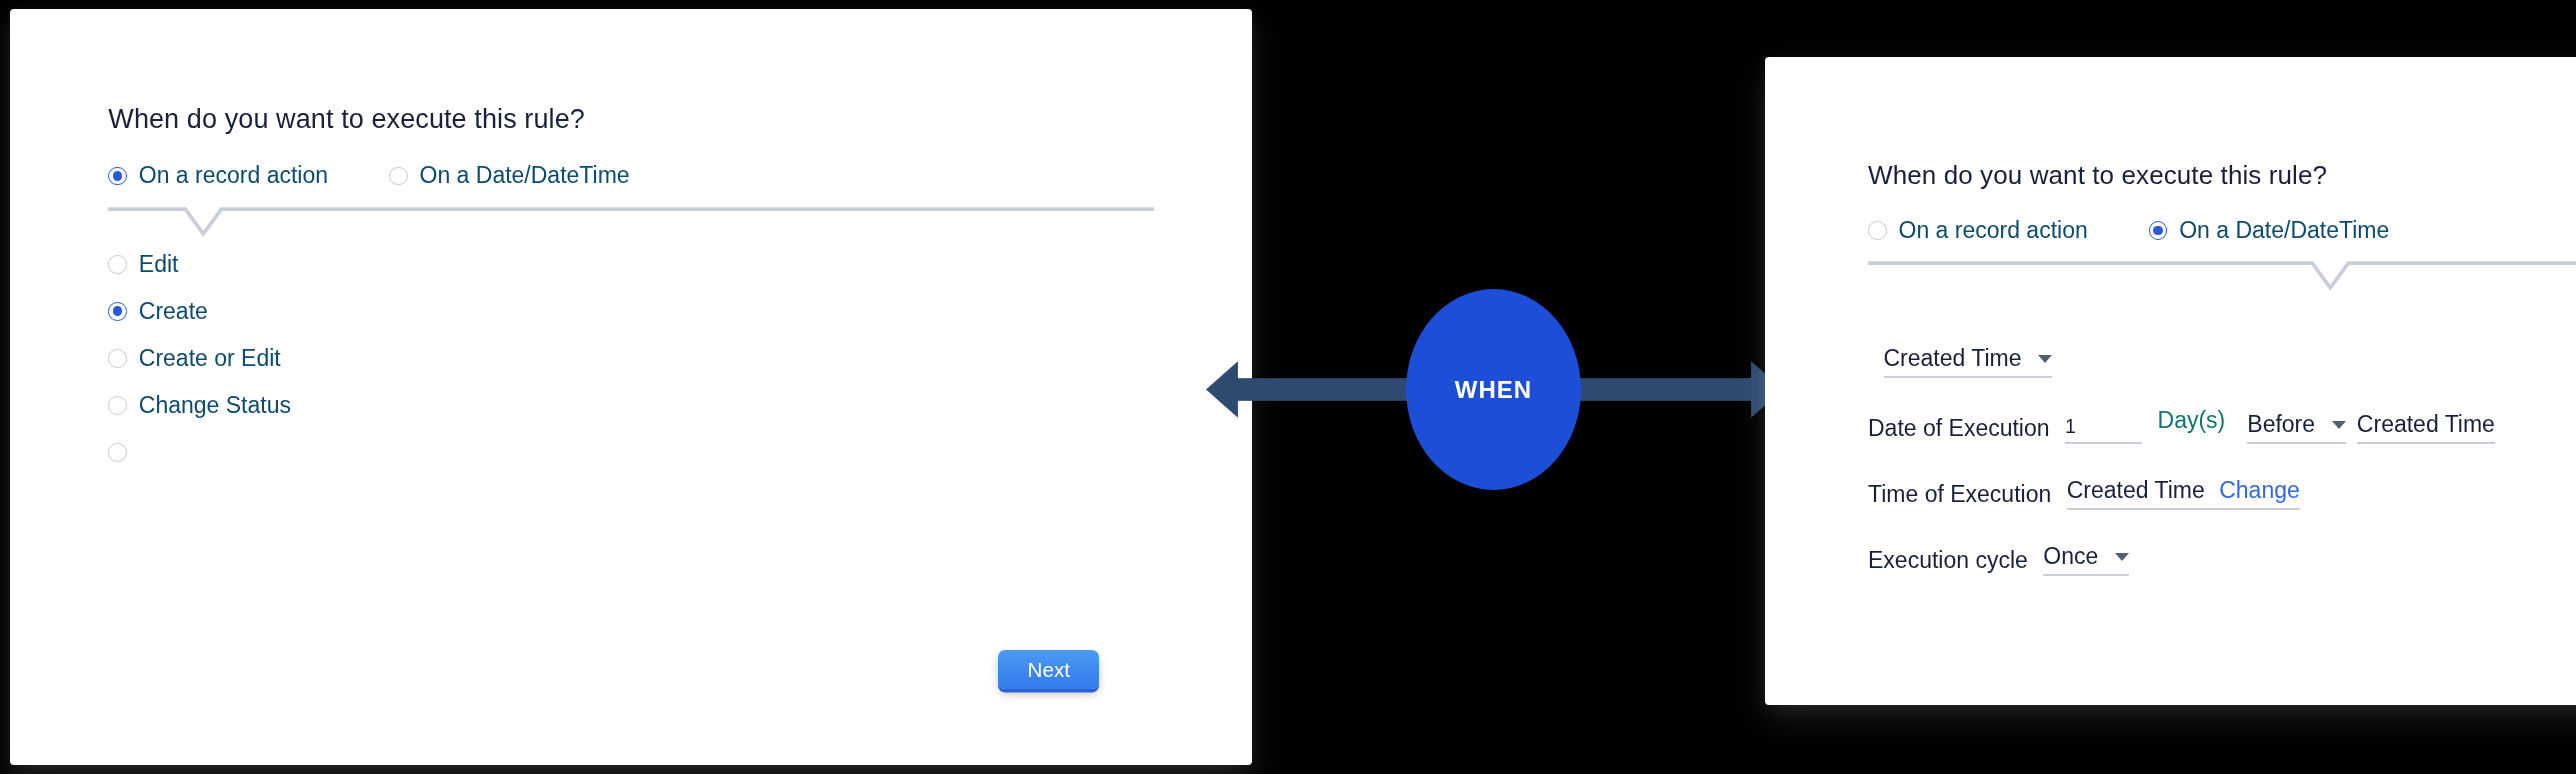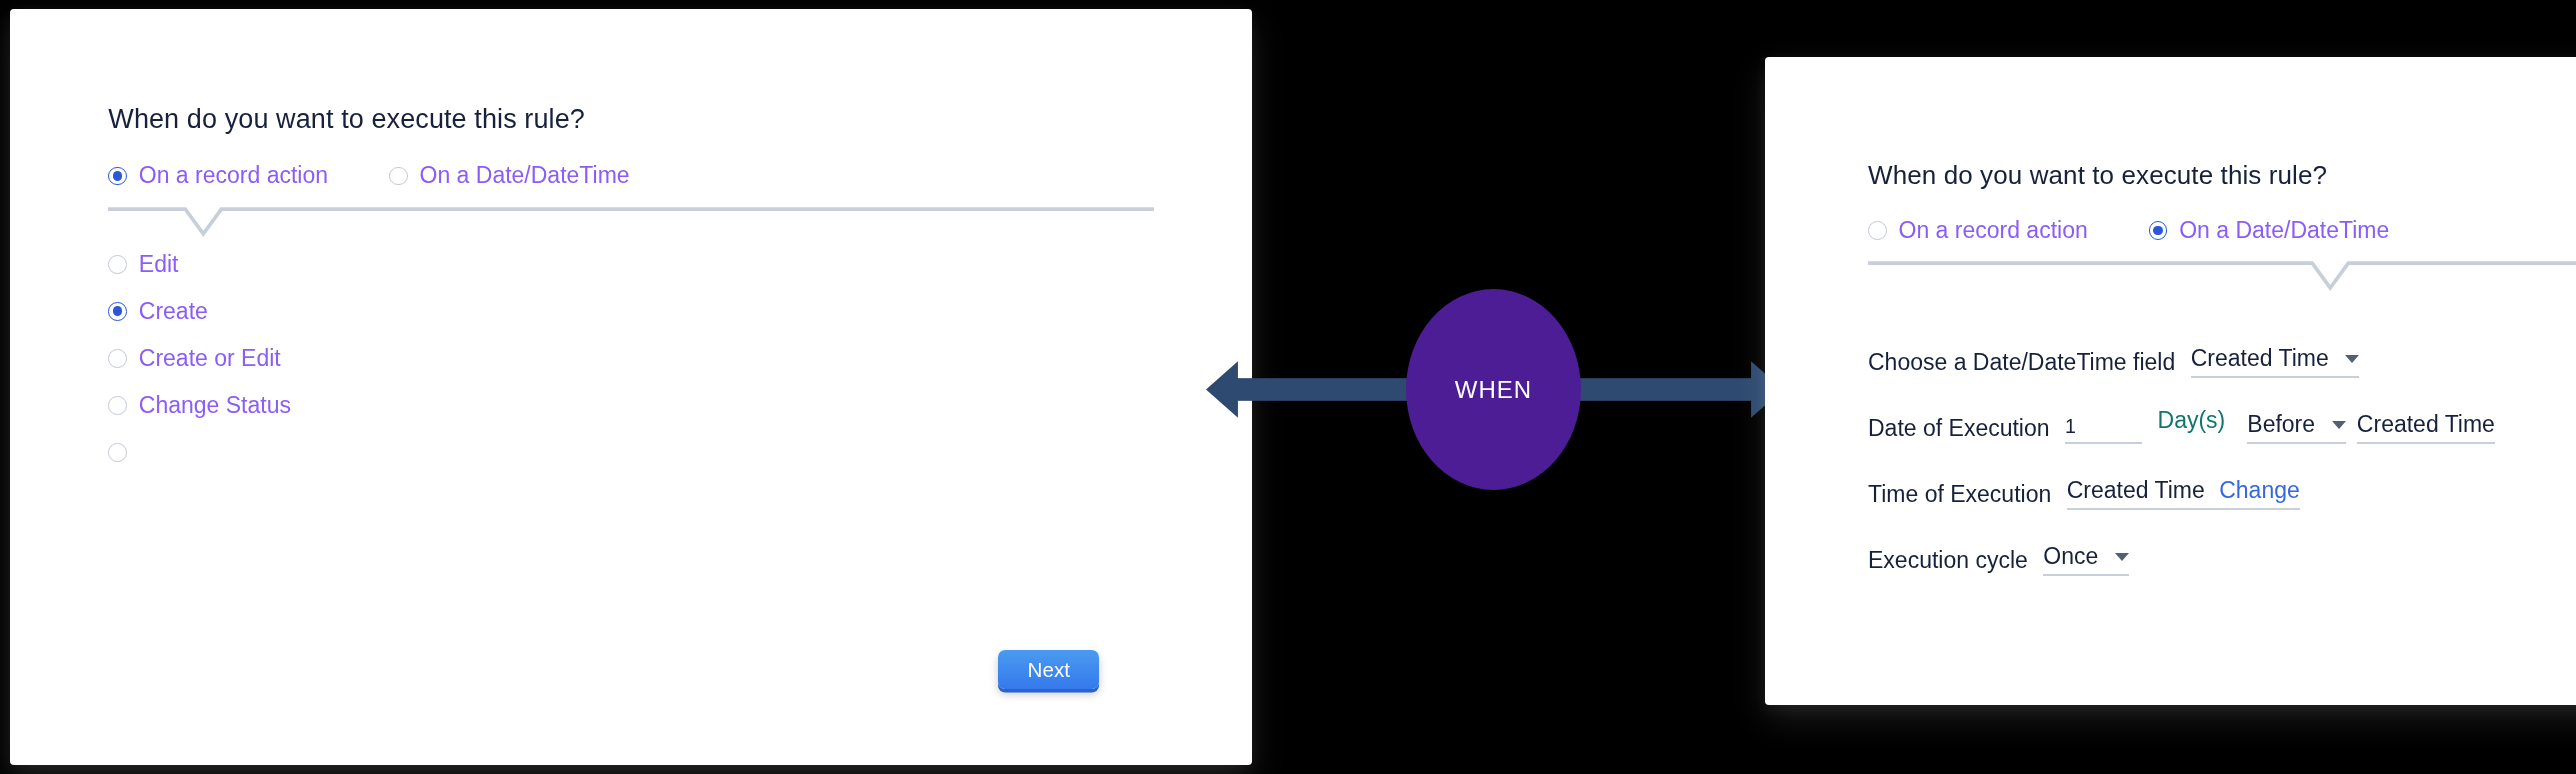--- a/index.html
+++ b/index.html
@@ -43,21 +43,21 @@
     border: 1.5px solid #c3c9d6; background: #fff;
     display: flex; align-items: center; justify-content: center;
     flex: 0 0 auto;
   }
   .radio-opt.selected .radio-dot { border-color: #2b59d6; }
   .radio-opt.selected .radio-dot::after {
     content: ""; width: 9.8px; height: 9.8px; border-radius: 50%;
     background: #2b59d6; display: block;
   }
   .radio-label {
-    font-size: 23px; color: #8b5cf6; margin-left: 12px; white-space: nowrap;
+    font-size: 23px; color: #0c4a6e; margin-left: 12px; white-space: nowrap;
   }
 
   
   .divider-wrap { position: relative; height: 31px; }
   .divider-wrap svg { position: absolute; left: 0; top: 0; overflow: visible; }
 
   
   .opt-list { margin-top: 3.1px; }
   .opt-list .radio-opt { height: 47px; }
 
@@ -106,22 +106,22 @@
   .plain-text {
     font-size: 23px; color: #0f766e; white-space: nowrap;
     line-height: 1; margin-left: 15.5px; padding-bottom: 12.4px;
   }
 
   
   #connector { position: absolute; left: 1206px; top: 289px; width: 577px; height: 201px; }
   #when-badge {
     position: absolute; left: 1406px; top: 289px;
     width: 175px; height: 201px; border-radius: 50%;
-    background: #4c1d95;
-    display: flex; align-items: center; justify-content: center;
+    background: #1d4ed8;
+    display: flex; align-items: center; justify-content: center; font-weight: bold;
   }
   #when-badge span {
     color: #ffffff; font-size: 24px; letter-spacing: 1px;
   }
 </style>
 </head>
 <body>
 
 <div id="stage">
 
@@ -207,21 +207,20 @@
 
       <div class="divider-wrap" style="margin-top:16.5px;width:1041px;">
         <svg width="1041" height="31" viewBox="0 0 2020 60">
           <path d="M0 4 H862 L897 52 L932 4 H2020" fill="none" stroke="#c8cfdb" stroke-width="7"></path>
         </svg>
       </div>
 
       <div class="form-rows">
 
         <div class="form-row">
-          <span class="f-label">Choose a Date/DateTime field</span>
           <div class="field" style="min-width:155px;">
             <span class="f-value">Created Time</span>
             <span class="caret"></span>
           </div>
         </div>
 
         <div class="form-row">
           <span class="f-label">Date of Execution</span>
           <div class="field" style="min-width:77px;">
             <span class="f-value num">1</span>

